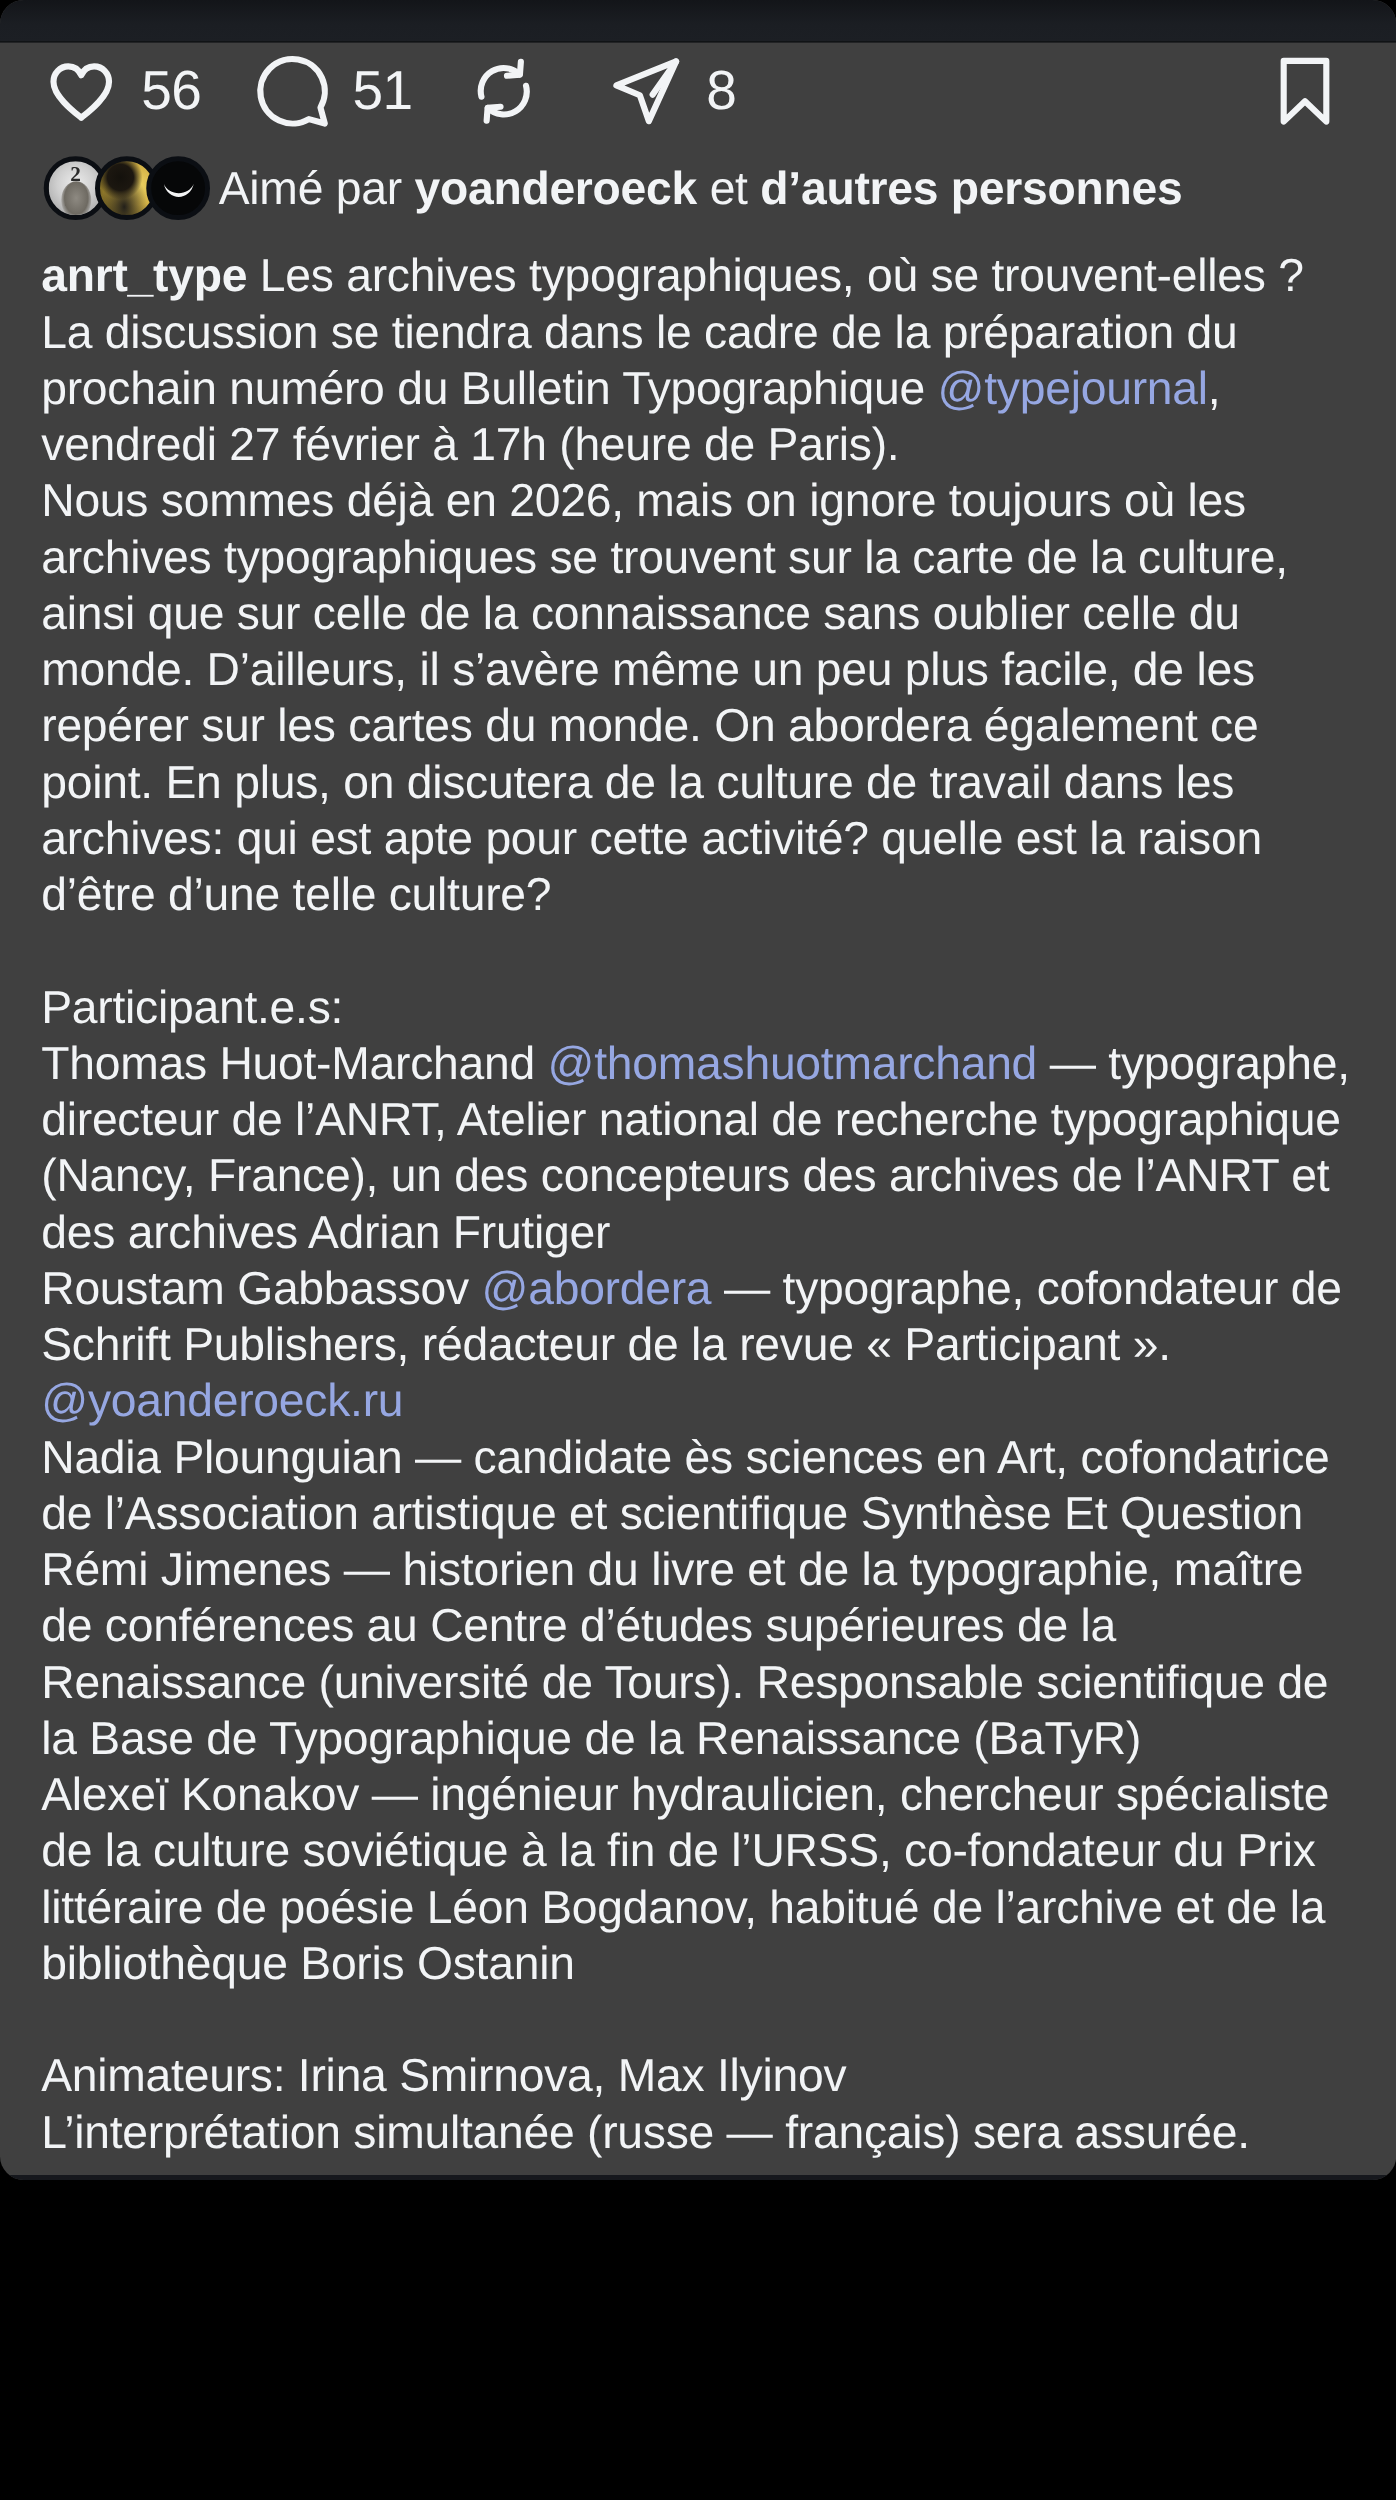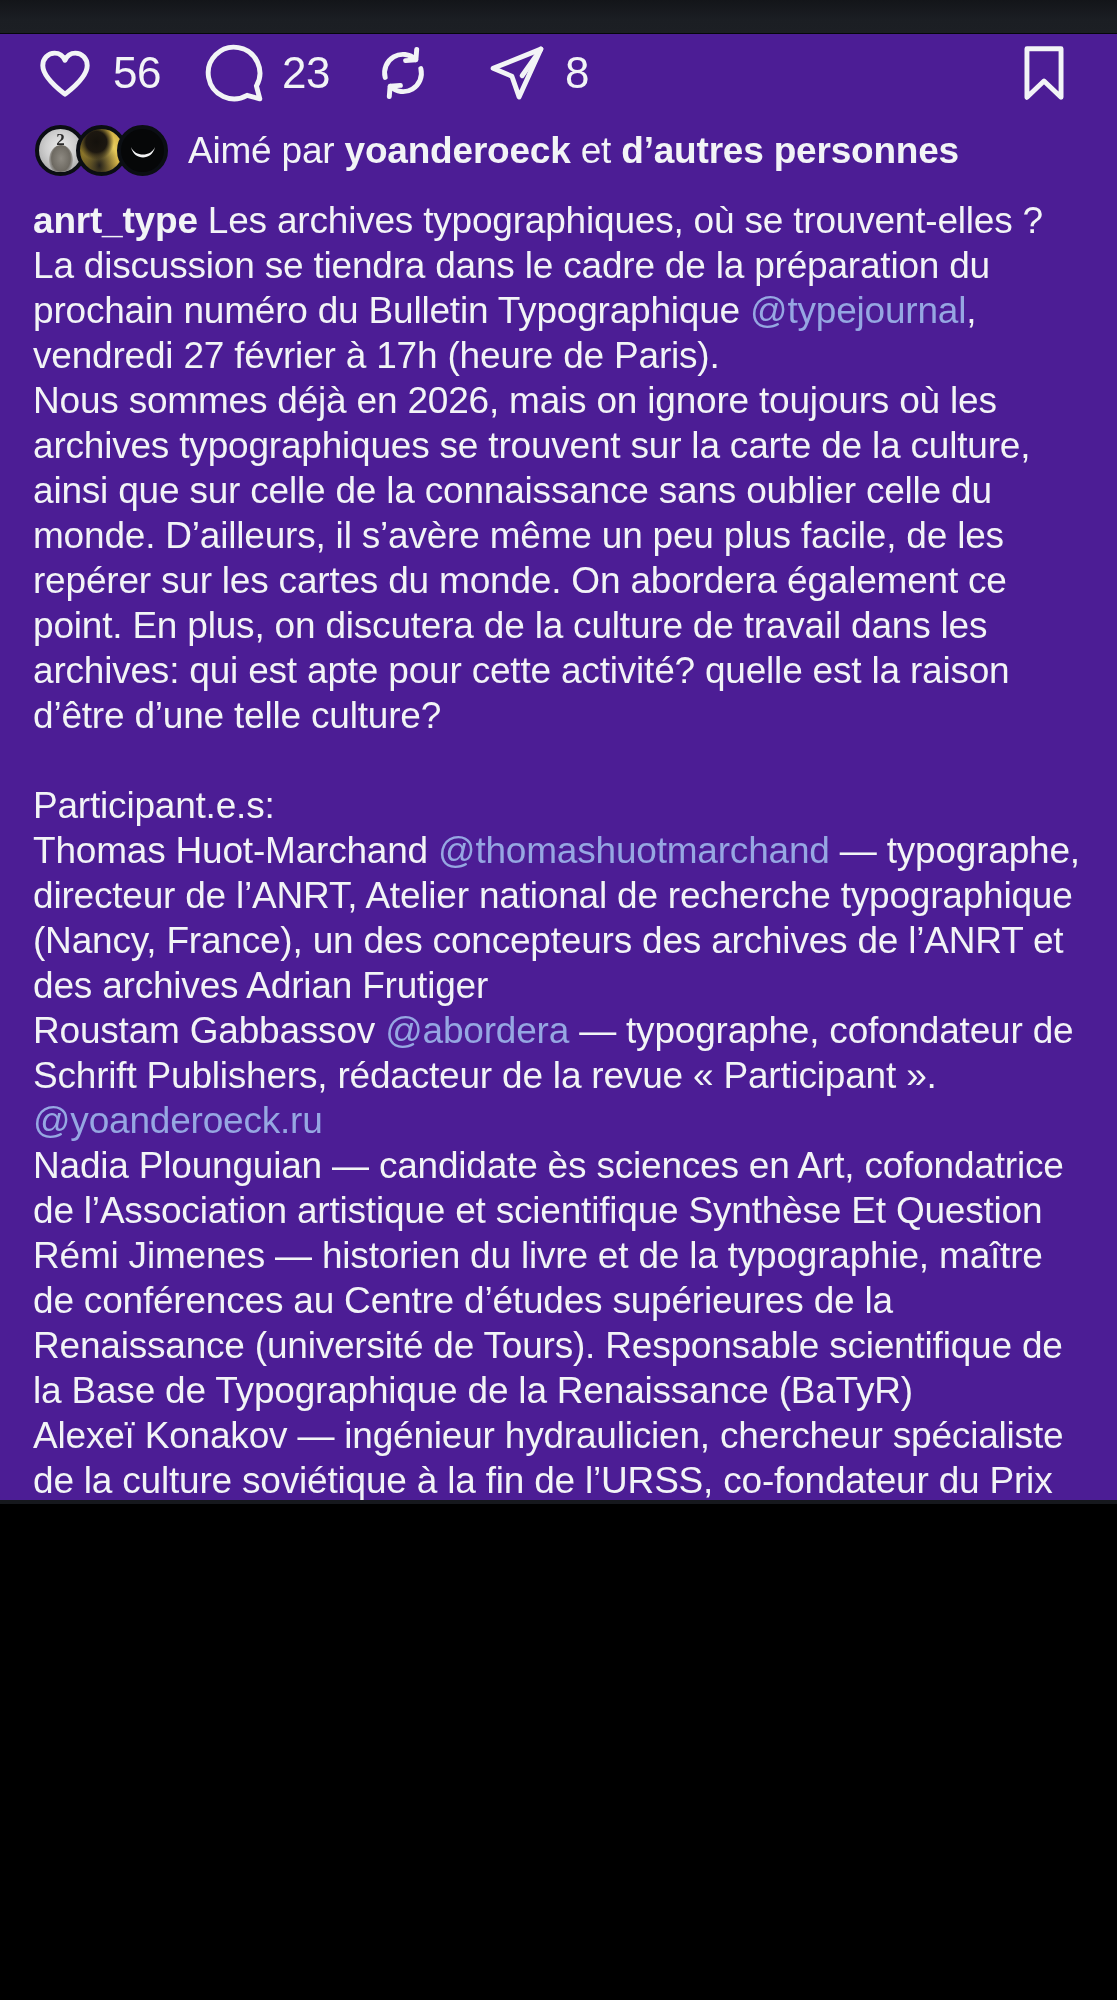--- a/index.html
+++ b/index.html
@@ -1,25 +1,26 @@
 <!DOCTYPE html>
 <html><head>
 <meta charset="utf-8">
 <style>
   * { margin: 0; padding: 0; box-sizing: border-box; }
   html, body { background: #000; }
   .screen {
     position: relative;
     width: 1117px;
-    height: 1504px;
+    height: 1744px;
     margin: 0 auto;
-    background: #4c1d95;
+    background: #404040;
     color: #f2f4f6;
     font-family: "Liberation Sans", "DejaVu Sans", sans-serif;
     overflow: hidden;
+    border-radius: 19px;
   }
   
   .media-edge {
     height: 34px;
     background: linear-gradient(180deg, #131519 0%, #1b1e23 60%, #1c1f24 100%);
     border-bottom: 1px solid #05070a;
   }
   .action-bar {
     display: flex;
     align-items: center;
@@ -69,21 +70,21 @@
   }
   .avatar-2 { left: 41px; z-index: 2;
     background:
       radial-gradient(circle at 38% 30%, #14110c 0%, #1c1710 26%, rgba(28,23,16,0) 44%),
       radial-gradient(ellipse at 45% 85%, #23201a 0%, rgba(35,32,26,0) 55%),
       radial-gradient(circle at 72% 45%, #ecd161 0%, #d4b347 40%, #8a7428 75%, #4a3f1c 100%);
   }
   .avatar-3 { left: 82px; z-index: 3; background: #060708; }
   .avatar-3 svg { position: absolute; left: 9px; top: 17px; }
 
-  .liked-text { font-size: 37px; margin-left: 19px; letter-spacing: -0.2px; }
+  .liked-text { font-size: 37px; margin-left: 6px; letter-spacing: -0.2px; }
   .liked-text b { font-weight: 700; }
 
   .caption {
     padding: 20px 25px 0 33px;
     font-size: 37px;
     line-height: 45px;
     letter-spacing: -0.2px;
     white-space: pre-wrap;
     word-wrap: break-word;
   }
@@ -112,21 +113,21 @@
     </div>
     <span class="count">56</span>
 
     <div class="icon-btn gap-group">
       <span>
         <svg width="62" height="62" viewBox="0 0 24 24" fill="none" stroke="#f2f4f6" stroke-width="1.9" stroke-linecap="round" stroke-linejoin="round">
           <path d="M20.66 17.01a9.99 9.99 0 1 0-3.59 3.61L22 22Z"></path>
         </svg>
       </span>
     </div>
-    <span class="count">23</span>
+    <span class="count">51</span>
 
     <div class="icon-btn gap-group">
       <span>
         <svg width="62" height="62" viewBox="0 0 24 24" fill="none" stroke="#f2f4f6" stroke-width="1.9" stroke-linecap="round" stroke-linejoin="round">
           <path d="M5.1 13.7a7.1 7.1 0 0 1 11.8-6.9"></path>
           <path d="M17.3 2.9l-.3 4-4 .3"></path>
           <path d="M18.9 10.3a7.1 7.1 0 0 1-11.8 6.9"></path>
           <path d="M6.7 21.1l.3-4 4-.3"></path>
         </svg>
       </span>

